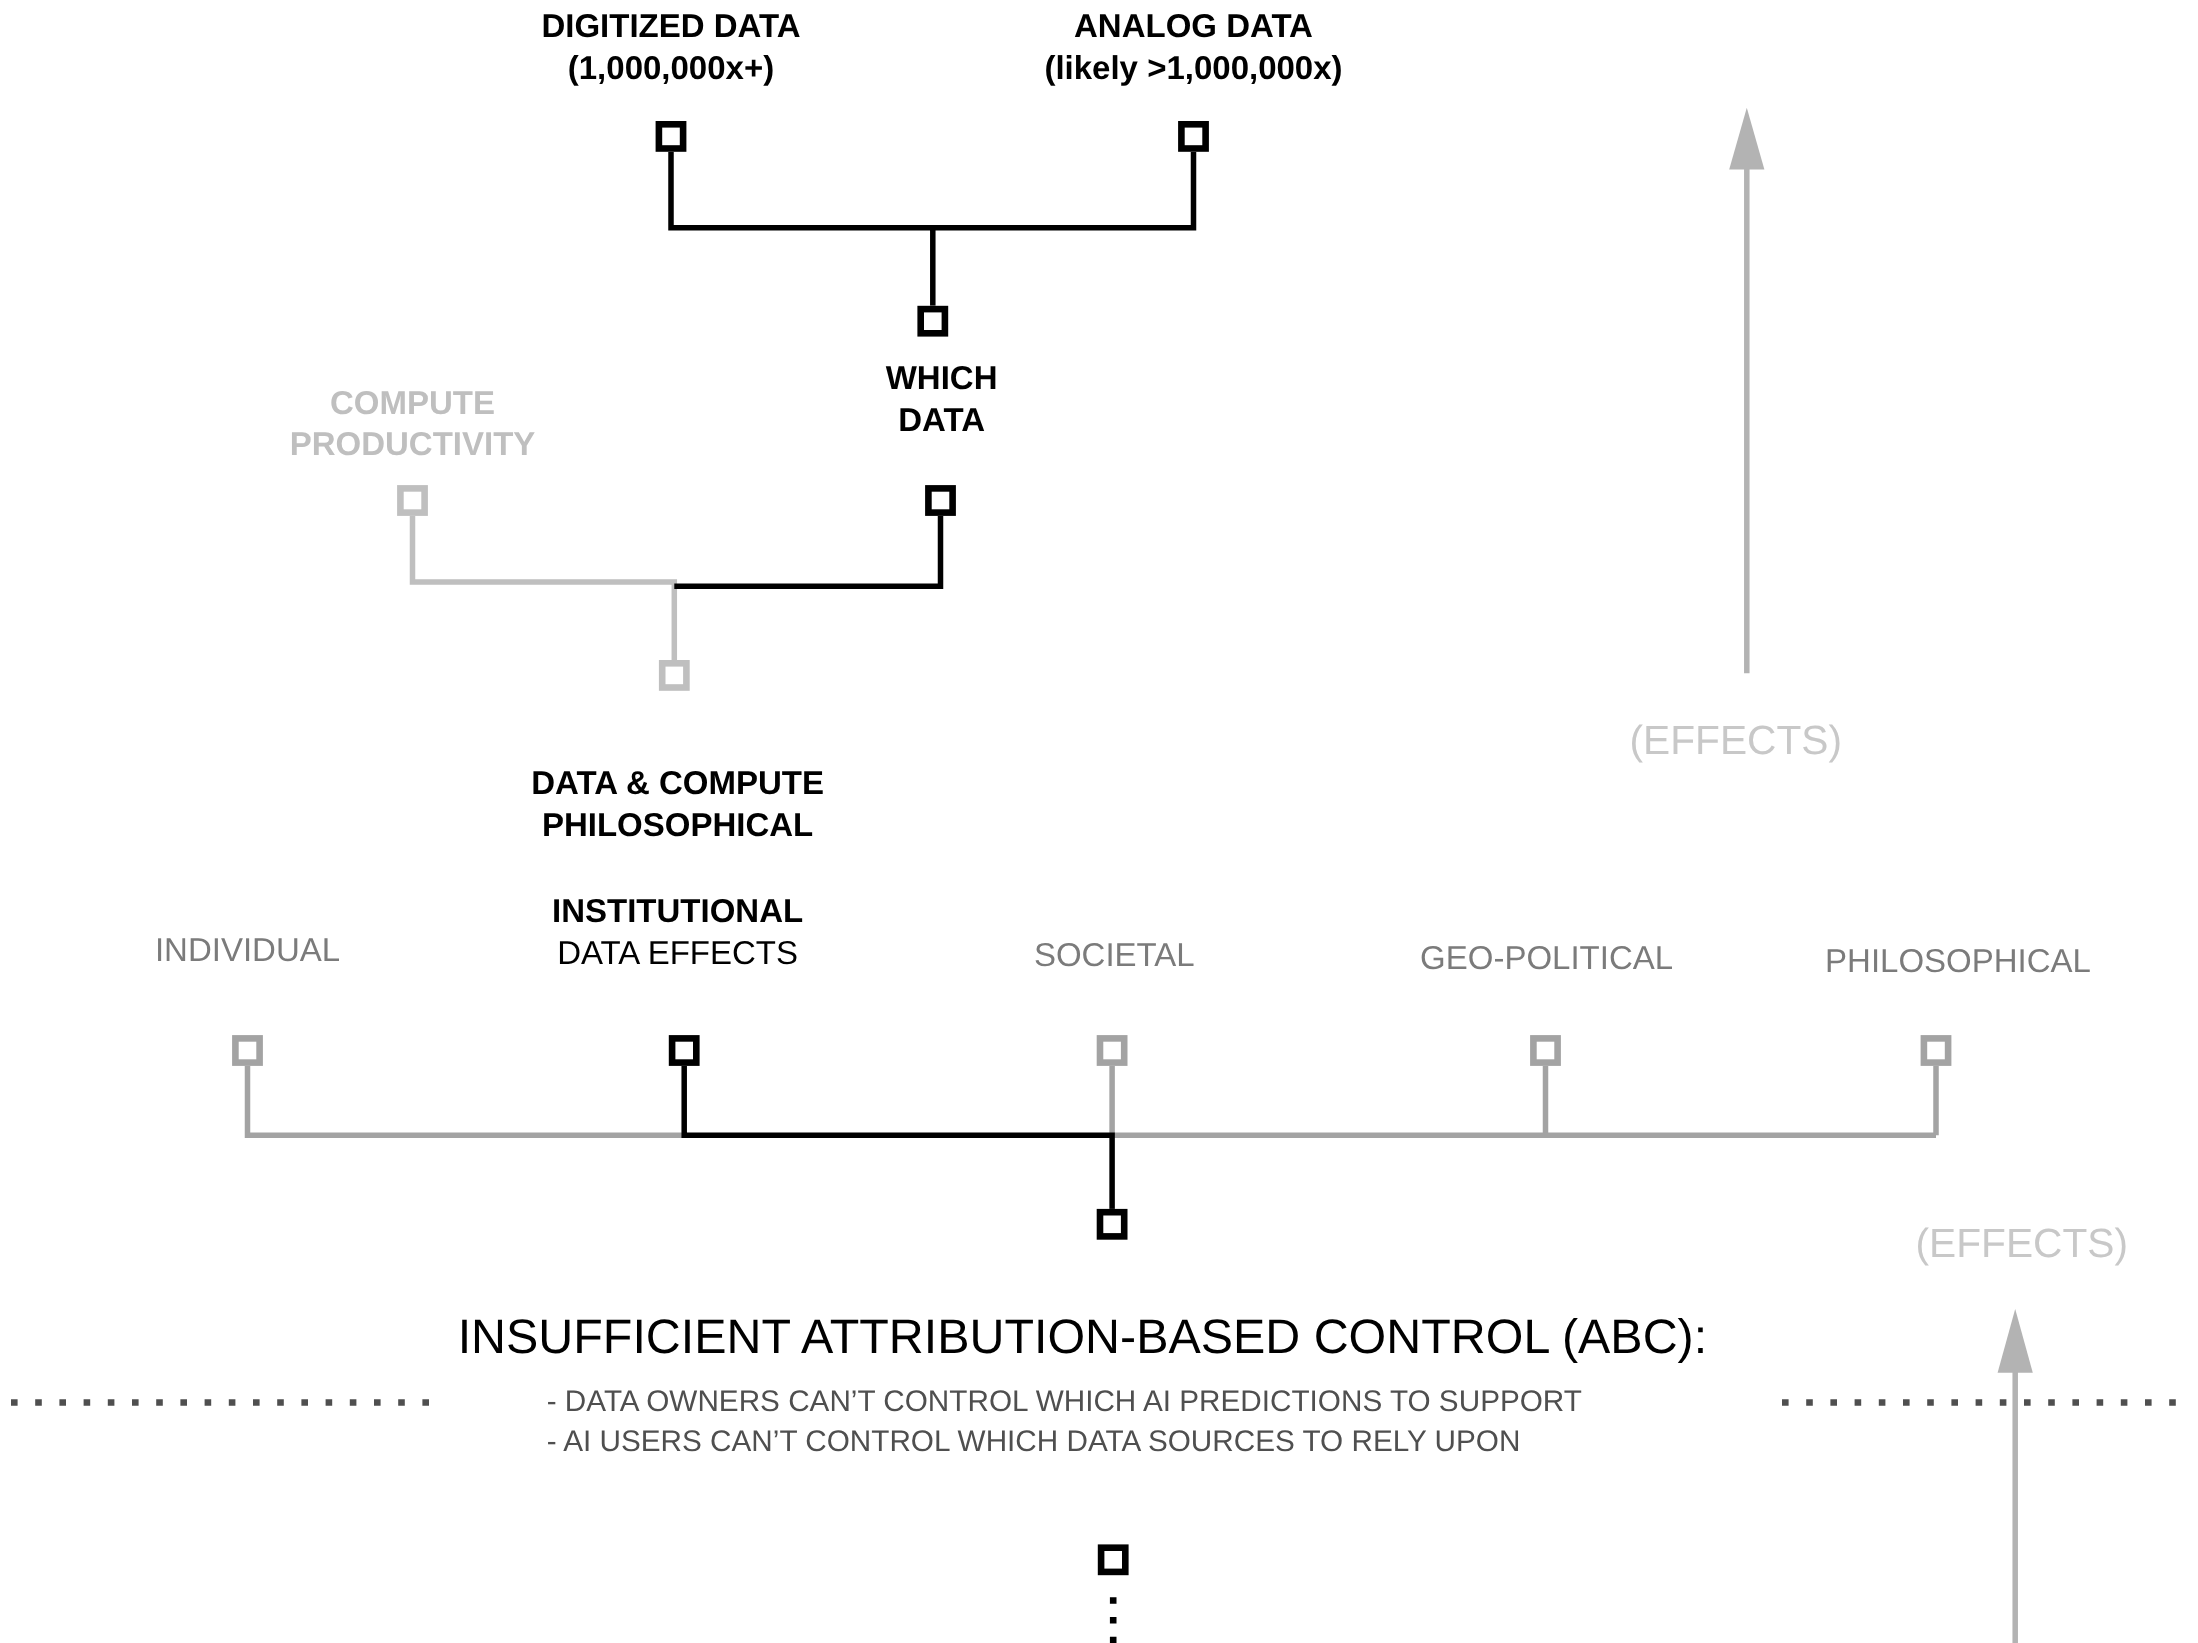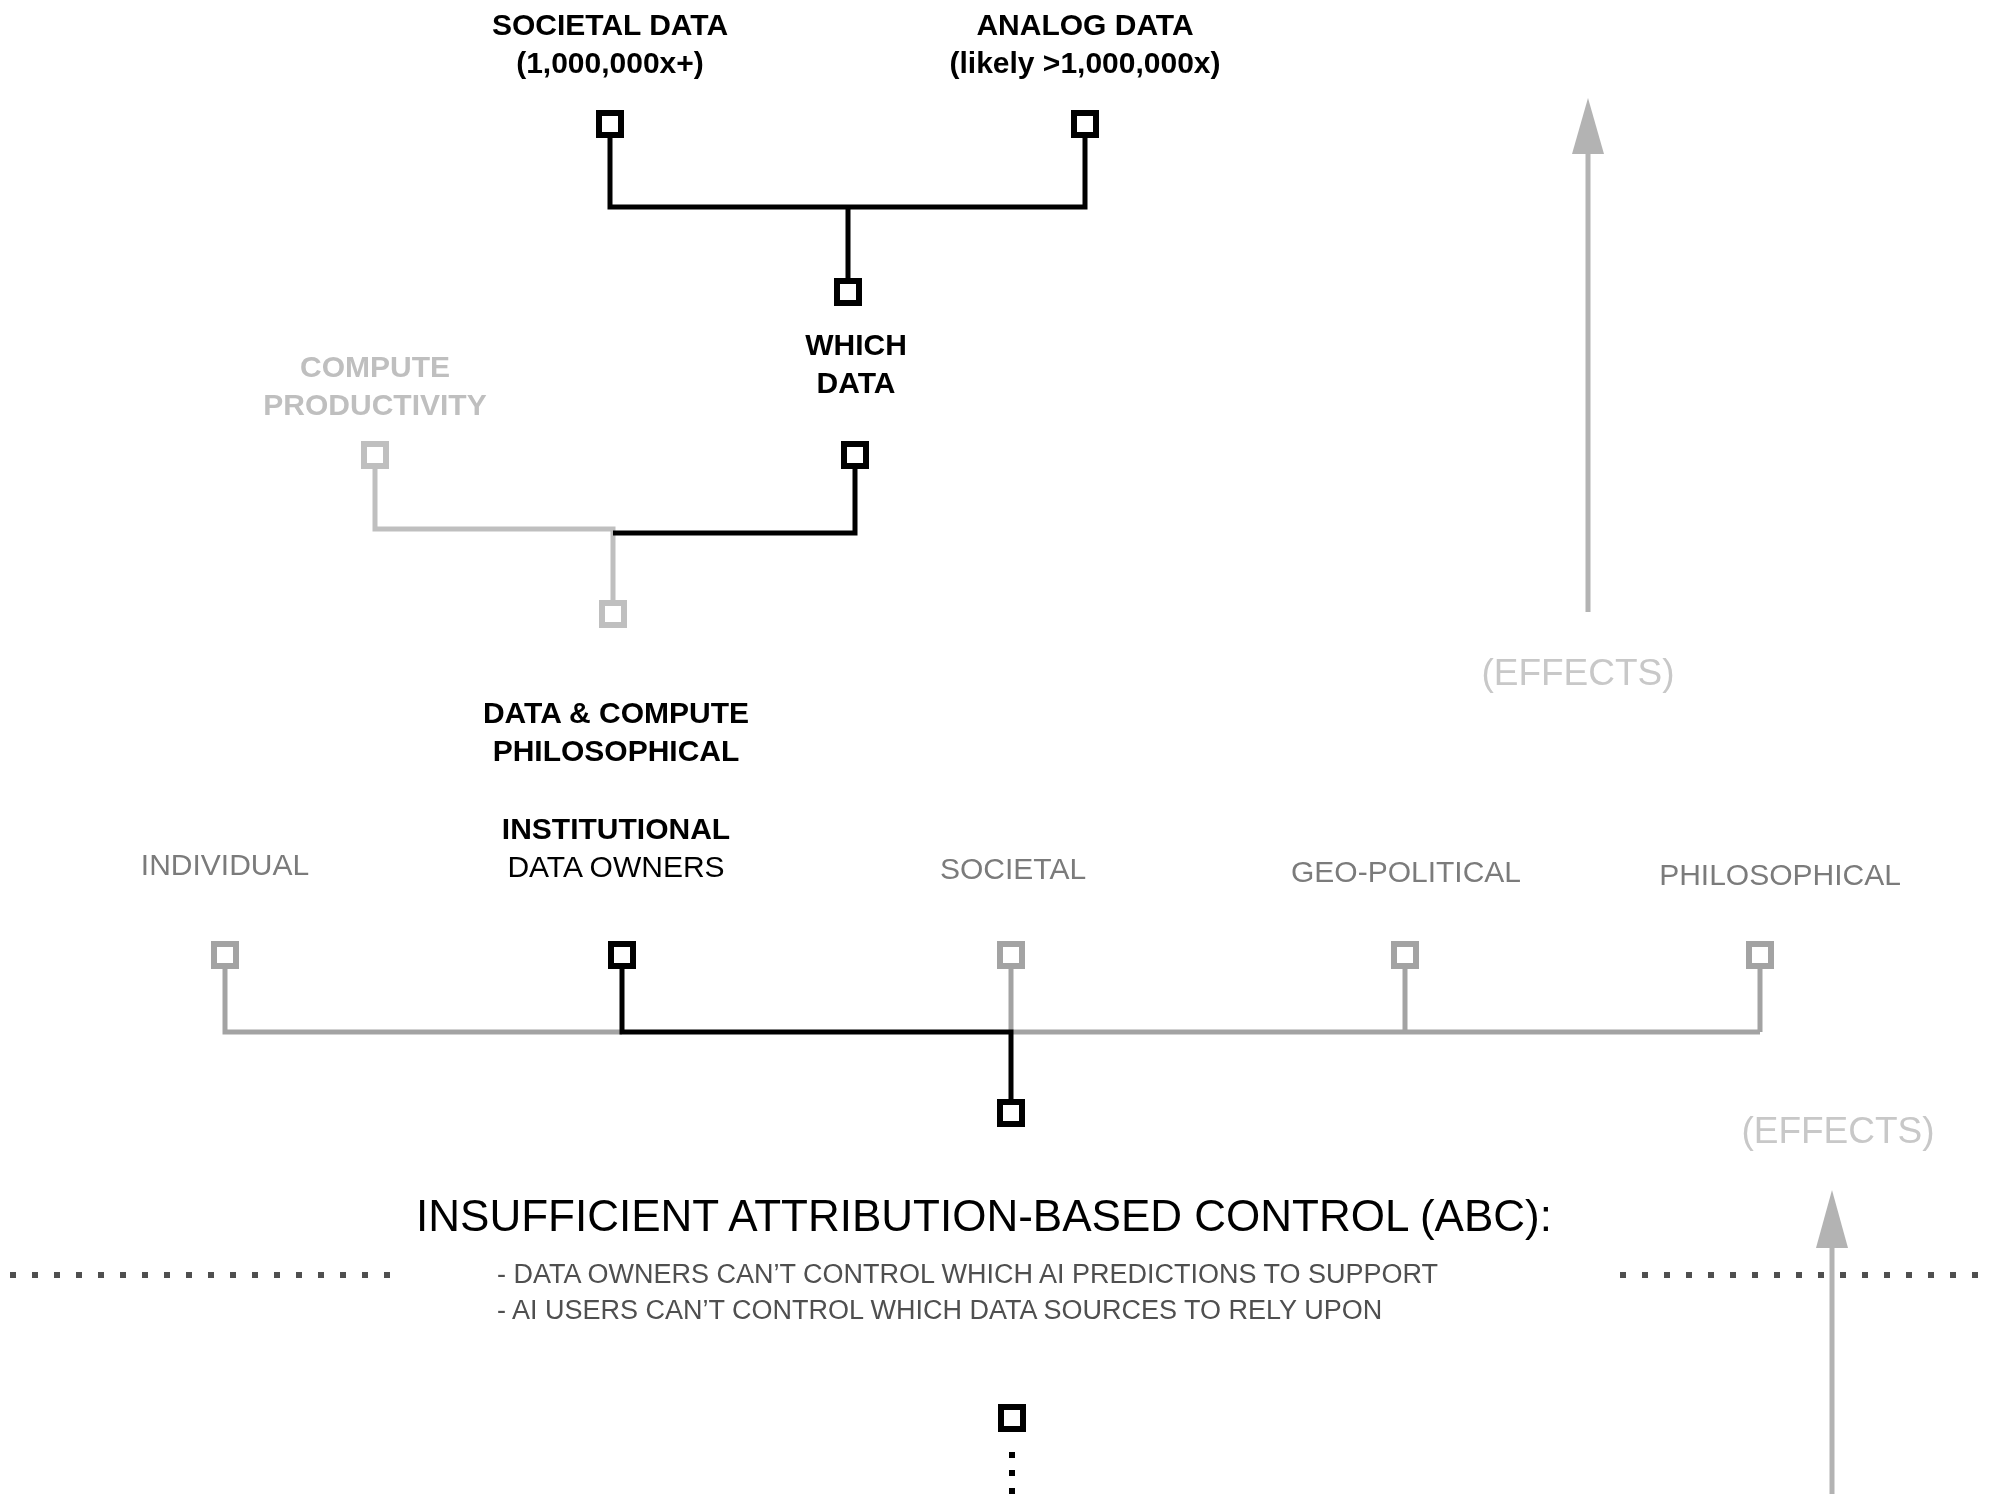--- a/index.html
+++ b/index.html
@@ -66,21 +66,21 @@
   <div class="node light" style="left:599px;top:600px"></div>
   <div class="node gray" style="left:211px;top:941px"></div>
   <div class="node" style="left:608px;top:941px"></div>
   <div class="node gray" style="left:997px;top:941px"></div>
   <div class="node gray" style="left:1391px;top:941px"></div>
   <div class="node gray" style="left:1746px;top:941px"></div>
   <div class="node" style="left:997px;top:1099px"></div>
   <div class="node" style="left:998px;top:1404px"></div>
 
   <div class="lbl bold" style="left:610px;top:6px">
-    <div>SOCIETAL DATA</div>
+    <div>DIGITIZED DATA</div>
     <div>(1,000,000x+)</div>
   </div>
   <div class="lbl bold" style="left:1085px;top:6px">
     <div>ANALOG DATA</div>
     <div>(likely &gt;1,000,000x)</div>
   </div>
   <div class="lbl bold" style="left:856px;top:326px">
     <div>WHICH</div>
     <div>DATA</div>
   </div>
@@ -88,21 +88,21 @@
     <div>COMPUTE</div>
     <div>PRODUCTIVITY</div>
   </div>
   <div class="lbl bold" style="left:616px;top:694px">
     <div>DATA &amp; COMPUTE</div>
     <div>PHILOSOPHICAL</div>
   </div>
 
   <div class="lbl" style="left:616px;top:810px">
     <div class="bold">INSTITUTIONAL</div>
-    <div>DATA OWNERS</div>
+    <div>DATA EFFECTS</div>
   </div>
   <div class="lbl gray-label" style="left:225px;top:846px">INDIVIDUAL</div>
   <div class="lbl gray-label" style="left:1013px;top:850px">SOCIETAL</div>
   <div class="lbl gray-label" style="left:1406px;top:853px">GEO-POLITICAL</div>
   <div class="lbl gray-label" style="left:1780px;top:856px">PHILOSOPHICAL</div>
 
   <div class="lbl title" style="left:984px;top:1188px">INSUFFICIENT ATTRIBUTION-BASED CONTROL (ABC):</div>
   <div class="bullet" style="left:497px;top:1258px">- DATA OWNERS CAN’T CONTROL WHICH AI PREDICTIONS TO SUPPORT</div>
   <div class="bullet" style="left:497px;top:1294px">- AI USERS CAN’T CONTROL WHICH DATA SOURCES TO RELY UPON</div>
 

